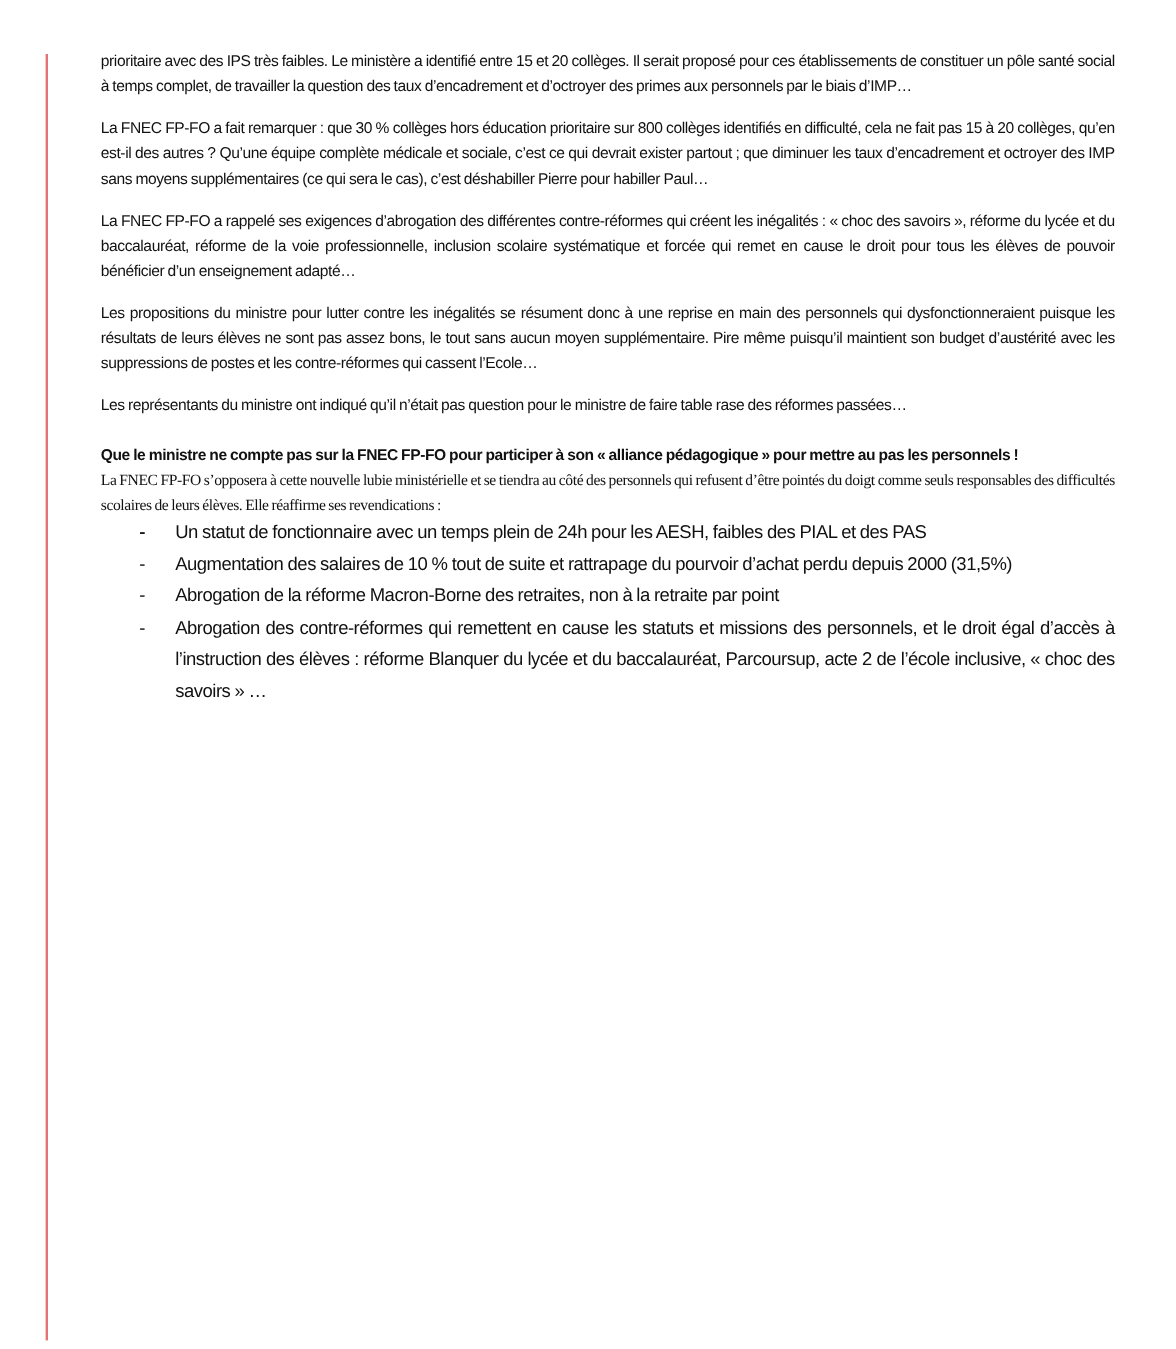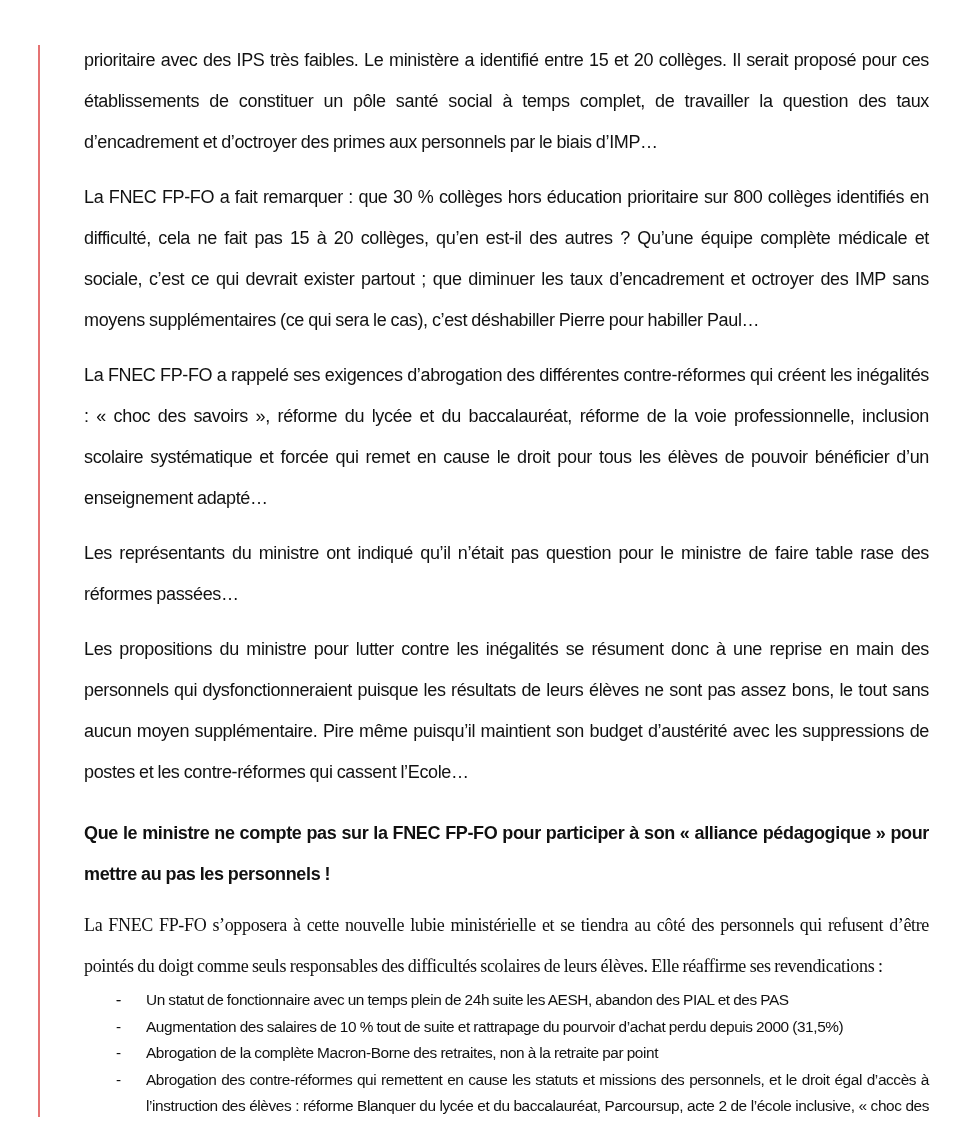--- a/index.html
+++ b/index.html
@@ -1,43 +1,43 @@
 <!DOCTYPE html>
 <html><head>
 <meta charset="utf-8">
 <style>
   html, body { margin: 0; padding: 0; background: #ffffff; }
   body { width: 980px; height: 1124px; position: relative; overflow: hidden;
          font-family: "Liberation Sans", sans-serif; color: #111111; }
   .margin-rule { position: absolute; left: 38px; top: 45px; width: 2px; height: 1072px; background: #e57373; }
   .page { position: absolute; left: 84px; top: 40px; width: 845px; }
-  p { margin: 0; font-size: 18px; line-height: 41px; text-align: justify; letter-spacing: -0.35px; word-spacing: -0.5px; }
+  p { margin: 0; font-size: 13px; line-height: 21px; text-align: justify; letter-spacing: -0.35px; word-spacing: -0.5px; }
   .para { margin-bottom: 14px; }
-  .heading { font-weight: bold; margin-top: 20px; margin-bottom: 10px; }
+  .heading { font-weight: bold; margin-top: 20px; margin-bottom: 0; }
   .intro { margin-bottom: 0; font-family: Liberation Serif, serif; }
   ul.demands { list-style: none; margin: 0; padding: 0; }
   ul.demands li { position: relative; padding-left: 62px; font-size: 15.4px; line-height: 26.6px; text-align: justify; letter-spacing: -0.4px; word-spacing: -0.4px; }
   ul.demands li .dash { position: absolute; left: 32px; top: 0; }
 </style>
 </head>
 <body>
 
 <div class="margin-rule" style="background: rgb(229, 115, 115);"></div>
 
 <div class="page">
   <p class="para">prioritaire avec des IPS très faibles. Le ministère a identifié entre 15 et 20 collèges. Il serait proposé pour ces établissements de constituer un pôle santé social à temps complet, de travailler la question des taux d’encadrement et d’octroyer des primes aux personnels par le biais d’IMP…</p>
   <p class="para">La FNEC FP-FO a fait remarquer : que 30 % collèges hors éducation prioritaire sur 800 collèges identifiés en difficulté, cela ne fait pas 15 à 20 collèges, qu’en est-il des autres ? Qu’une équipe complète médicale et sociale, c’est ce qui devrait exister partout ; que diminuer les taux d’encadrement et octroyer des IMP sans moyens supplémentaires (ce qui sera le cas), c’est déshabiller Pierre pour habiller Paul…</p>
   <p class="para">La FNEC FP-FO a rappelé ses exigences d’abrogation des différentes contre-réformes qui créent les inégalités : « choc des savoirs », réforme du lycée et du baccalauréat, réforme de la voie professionnelle, inclusion scolaire systématique et forcée qui remet en cause le droit pour tous les élèves de pouvoir bénéficier d’un enseignement adapté…</p>
+  <p class="para">Les propositions du ministre pour lutter contre les inégalités se résument donc à une reprise en main des personnels qui dysfonctionneraient puisque les résultats de leurs élèves ne sont pas assez bons, le tout sans aucun moyen supplémentaire. Pire même puisqu’il maintient son budget d’austérité avec les suppressions de postes et les contre-réformes qui cassent l’Ecole…</p>
   <p class="para">Les représentants du ministre ont indiqué qu’il n’était pas question pour le ministre de faire table rase des réformes passées…</p>
-  <p class="para">Les propositions du ministre pour lutter contre les inégalités se résument donc à une reprise en main des personnels qui dysfonctionneraient puisque les résultats de leurs élèves ne sont pas assez bons, le tout sans aucun moyen supplémentaire. Pire même puisqu’il maintient son budget d’austérité avec les suppressions de postes et les contre-réformes qui cassent l’Ecole…</p>
 
   <p class="heading">Que le ministre ne compte pas sur la FNEC FP-FO pour participer à son « alliance pédagogique » pour mettre au pas les personnels !</p>
 
   <p class="intro">La FNEC FP-FO s’opposera à cette nouvelle lubie ministérielle et se tiendra au côté des personnels qui refusent d’être pointés du doigt comme seuls responsables des difficultés scolaires de leurs élèves. Elle réaffirme ses revendications :</p>
 
   <ul class="demands">
     <li><span class="dash">-</span></li>
-    <li><span class="dash">-</span><span>Un statut de fonctionnaire avec un temps plein de 24h suite les AESH, abandon des PIAL et des PAS</span></li>
+    <li><span class="dash">-</span><span>Un statut de fonctionnaire avec un temps plein de 24h pour les AESH, faibles des PIAL et des PAS</span></li>
     <li><span class="dash">-</span><span>Augmentation des salaires de 10 % tout de suite et rattrapage du pourvoir d’achat perdu depuis 2000 (31,5%)</span></li>
-    <li><span class="dash">-</span><span>Abrogation de la complète Macron-Borne des retraites, non à la retraite par point</span></li>
+    <li><span class="dash">-</span><span>Abrogation de la réforme Macron-Borne des retraites, non à la retraite par point</span></li>
     <li><span class="dash">-</span><span>Abrogation des contre-réformes qui remettent en cause les statuts et missions des personnels, et le droit égal d’accès à l’instruction des élèves : réforme Blanquer du lycée et du baccalauréat, Parcoursup, acte 2 de l’école inclusive, « choc des savoirs » …</span></li>
   </ul>
 </div>
 
 </body></html>

